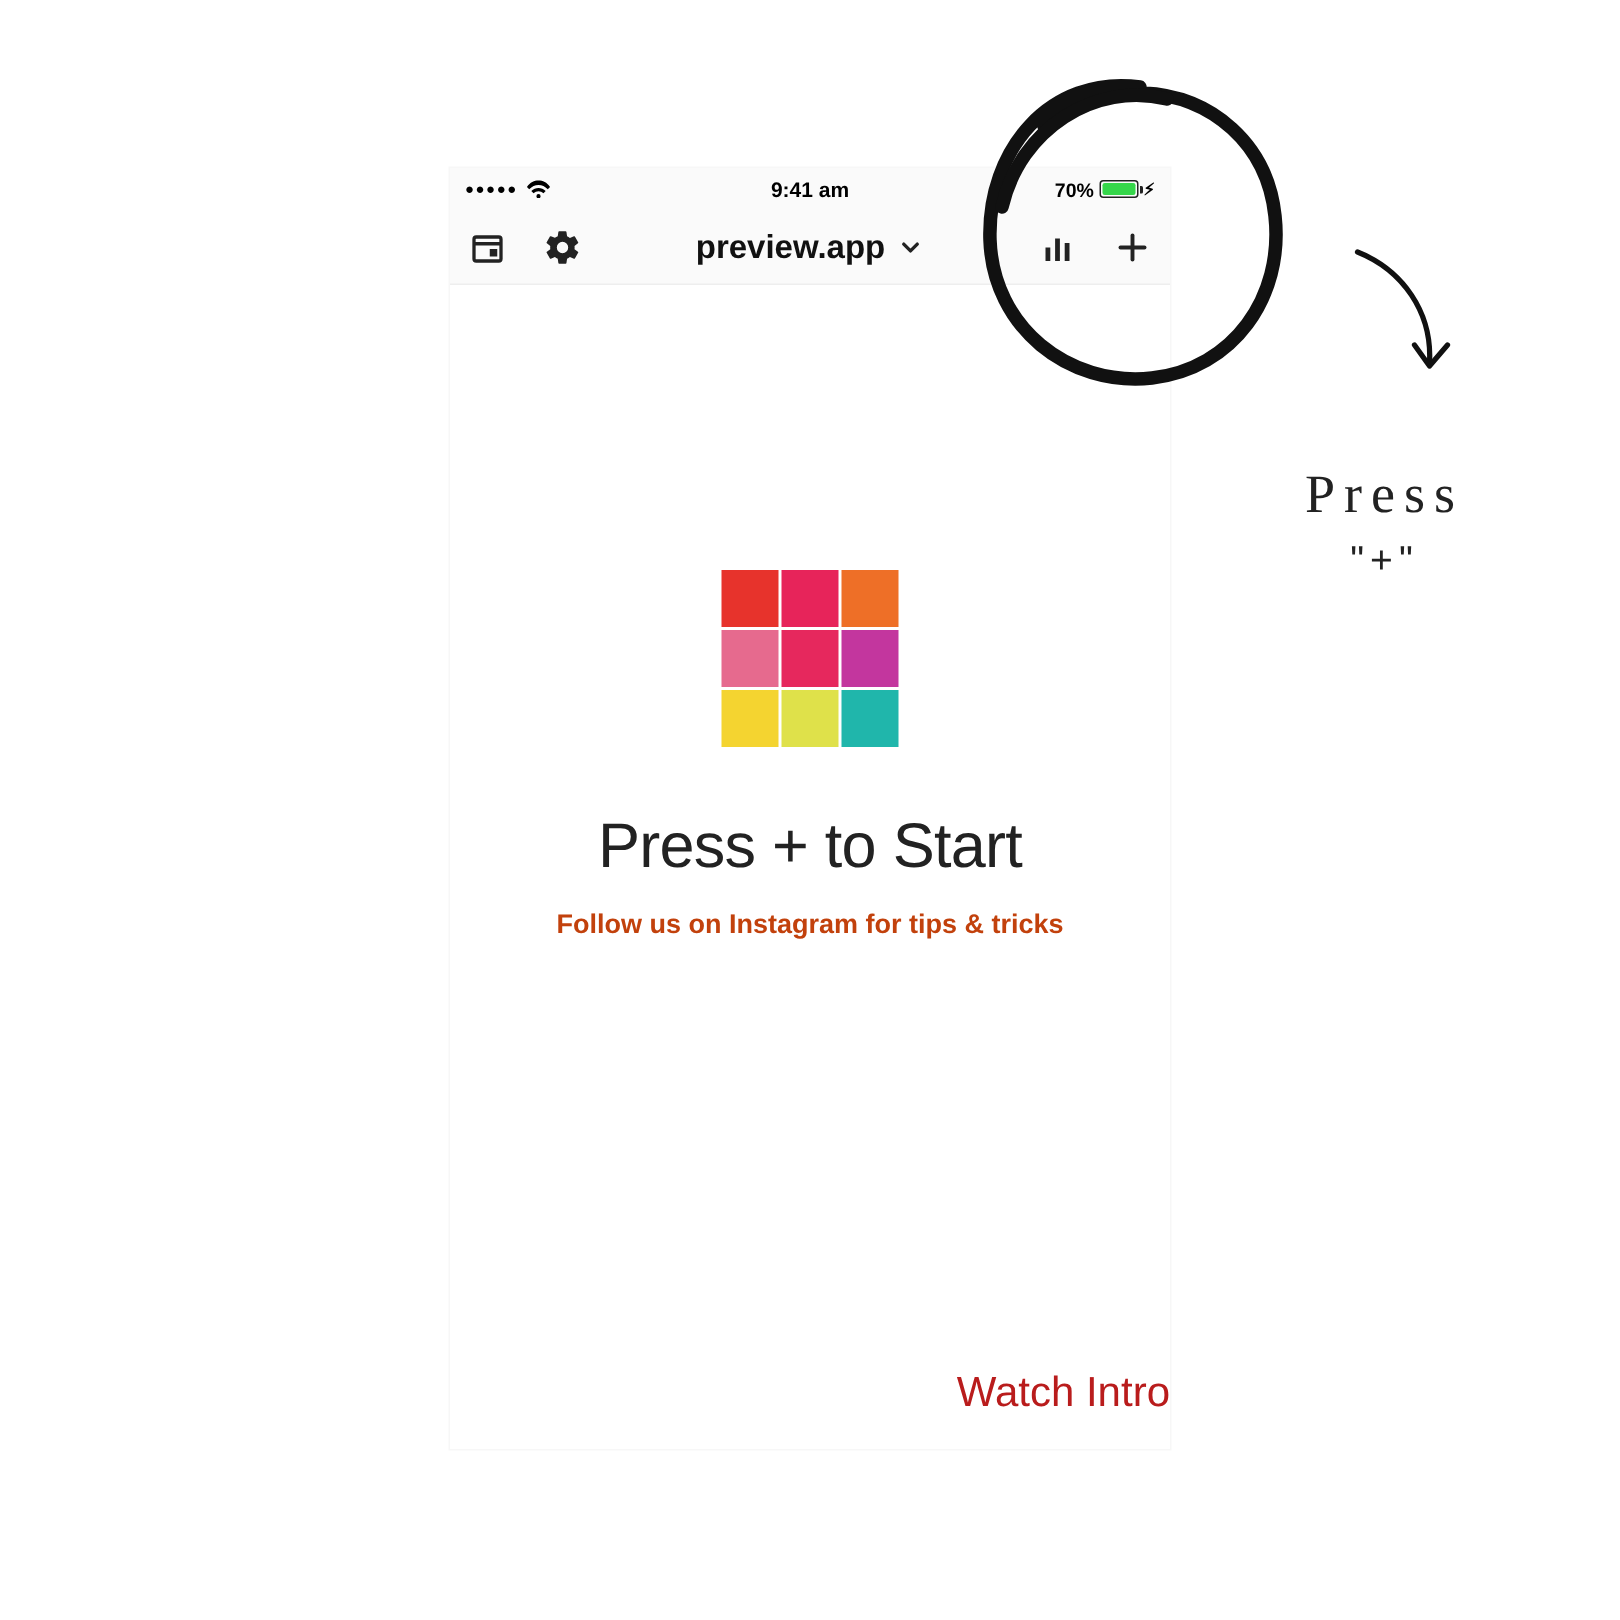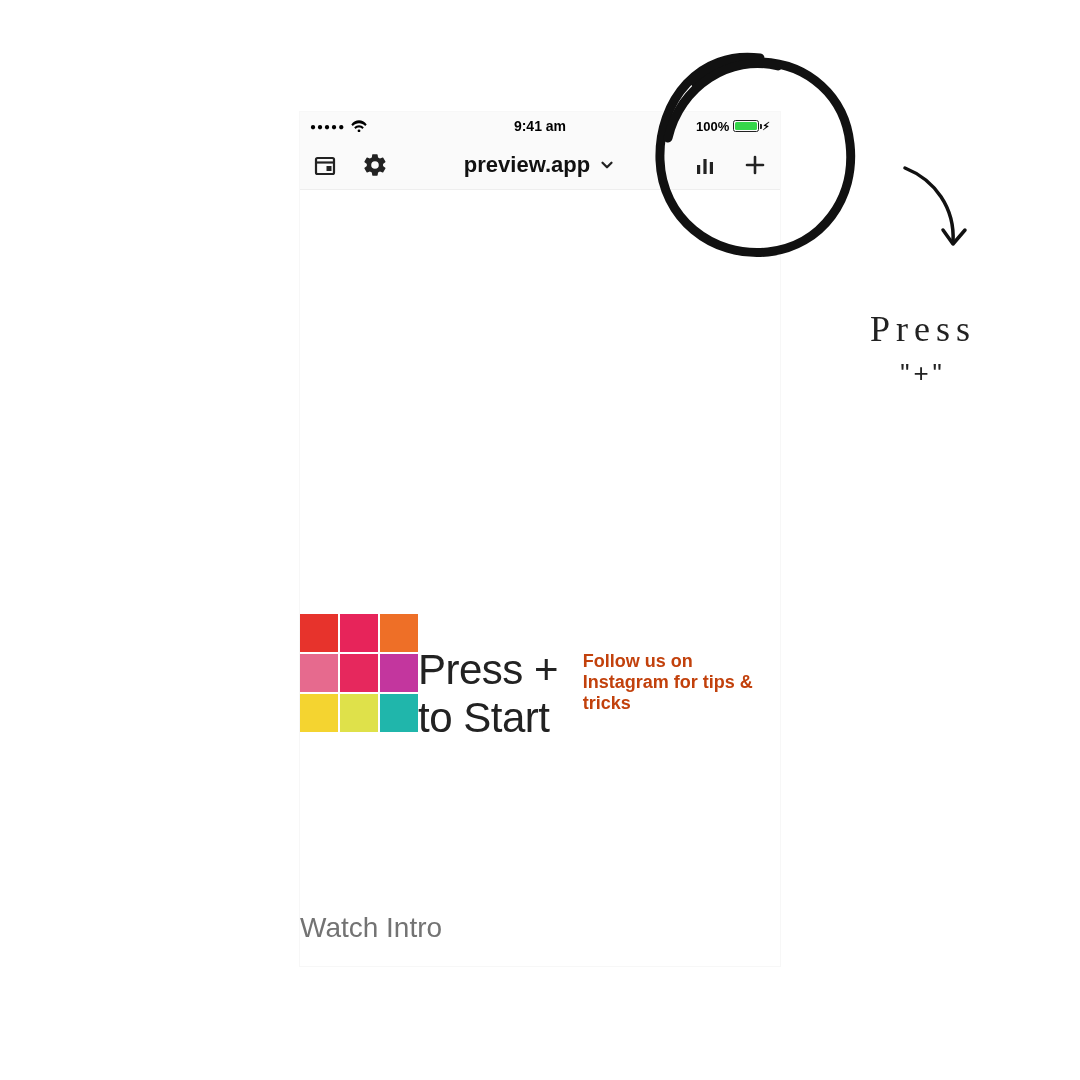--- a/index.html
+++ b/index.html
@@ -43,29 +43,29 @@
     display: flex; align-items: center; justify-content: space-between;
     padding: 0 12px;
   }
   .tb-side { display: flex; align-items: center; gap: 24px; }
   .tb-icon { width: 26px; height: 26px; display:flex; align-items:center; justify-content:center; color:#222; }
   .tb-icon svg { display:block; }
   .tb-title { display:flex; align-items:center; gap:8px; font-size:22px; font-weight:700; color:#111; }
   .tb-title .chev svg{ display:block; }
 
   
-  .main { height: 776px; display:flex; flex-direction:row; align-items:center; justify-content:flex-start; padding-top: 190px; }
+  .main { height: 776px; display:flex; flex-direction:column; align-items:center; justify-content:flex-start; padding-top: 190px; }
   .logo-grid { display:grid; grid-template-columns: repeat(3, 38px); grid-template-rows: repeat(3,38px); gap:2px; }
   .logo-grid div { width:38px; height:38px; }
   .c1{background:#e7332c;} .c2{background:#e7245a;} .c3{background:#ee6f27;}
   .c4{background:#e66a8e;} .c5{background:#e6285d;} .c6{background:#c3369e;}
   .c7{background:#f4d430;} .c8{background:#dfe14a;} .c9{background:#20b6ab;}
   .headline { margin-top: 42px; font-size: 42px; font-weight: 300; color:#222; letter-spacing: -0.5px; }
   .link { margin-top: 18px; font-size: 18px; color:#c2410c;font-weight:bold; }
-  .footer { position:absolute; bottom: 22px; left:0; right:0; text-align:left; font-size:28px; color:#737373; }
+  .footer { position:absolute; bottom: 22px; left:0; right:0; text-align:right; font-size:28px; color:#b91c1c; }
 
   
   .circle { position:absolute; left:640px; top:40px; width:230px; height:230px; pointer-events:none; }
   .arrow  { position:absolute; left:895px; top:160px; width:80px; height:100px; pointer-events:none; }
   .note   { position:absolute; left:870px; top:308px; text-align:center; font-family: "Helvetica Neue", Arial, sans-serif; font-weight:300; letter-spacing:6px; color:#222; }
   .note .l1{ font-size:36px;font-family:Liberation Serif, serif; }
   .note .l2{ font-size:26px; letter-spacing:4px; margin-top:8px; }
 </style>
 </head>
 <body>
@@ -78,21 +78,21 @@
       <div class="status-left">
         <span class="dots">●●●●●</span>
         <span class="wifi">
           <svg width="16" height="12" viewBox="0 0 16 12">
               <path fill="#000" d="M8 11.2a1.4 1.4 0 1 0 0-2.8 1.4 1.4 0 0 0 0 2.8zM3.2 6.4l1.5 1.5C5.6 7 6.8 6.5 8 6.5s2.4.5 3.3 1.4l1.5-1.5C11.4 5 9.8 4.3 8 4.3S4.6 5 3.2 6.4zM.3 3.6l1.5 1.5C3.6 3.3 5.7 2.3 8 2.3s4.4 1 6.2 2.8l1.5-1.5C13.5.4 10.9-.7 8-.7S2.5.4.3 3.6z" transform="translate(0 1)"></path>
             </svg>
         </span>
       </div>
       <div class="status-time">9:41 am</div>
       <div class="status-right">
-        <span>100%</span>
+        <span>70%</span>
         <span class="battery">
             <span class="battery-fill"></span>
           </span>
         <span class="bolt">⚡︎</span>
       </div>
     </div>
 
     <div class="toolbar">
       <div class="tb-side">
         <span class="tb-icon">

